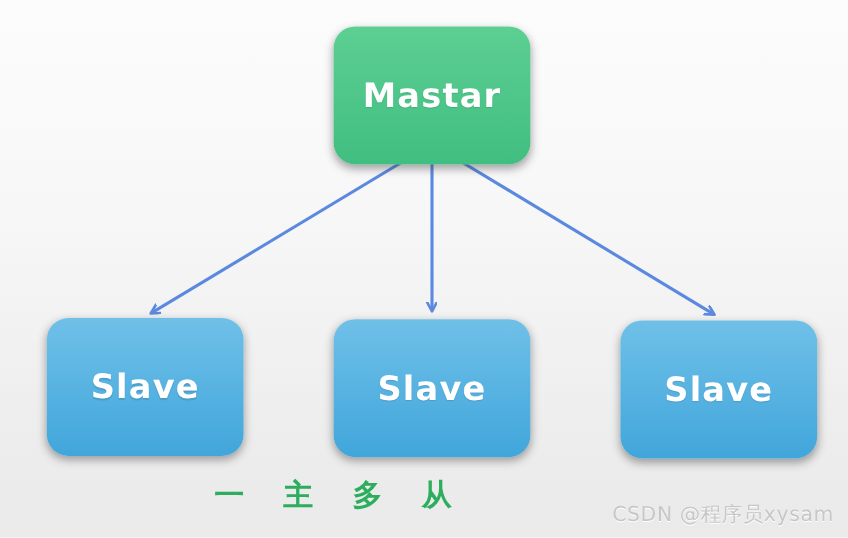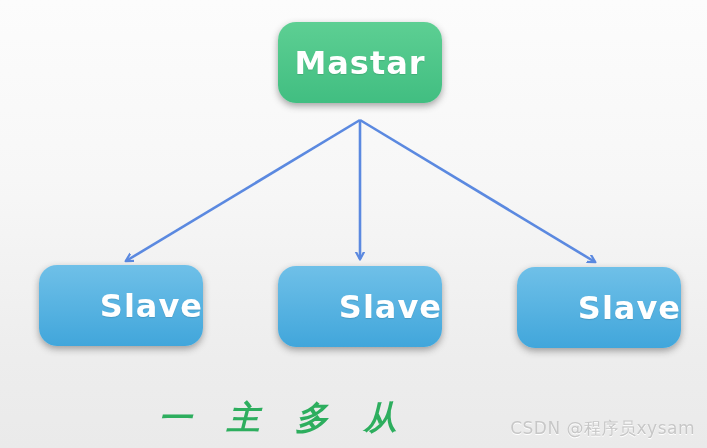--- a/index.html
+++ b/index.html
@@ -18,53 +18,51 @@
     position: absolute;
     left: 0;
     top: 0;
     width: 707px;
     height: 448px;
     pointer-events: none;
   }
   .node {
     position: absolute;
     width: 164px;
-    height: 81px;
+    height: 115px;
     border-radius: 18px;
     display: flex;
     align-items: center;
     justify-content: center;
     color: #ffffff;
-    font-size: 32px;
+    font-size: 28px;
     font-weight: 600;
     letter-spacing: 1px;
     box-shadow: 0 3px 7px rgba(60,60,60,0.45);
     text-shadow: 0 1px 1px rgba(0,0,0,0.12);
   }
   .node-master {
     left: 278px;
     top: 22px;
     background: linear-gradient(180deg, #5dcf93 0%, #41be81 100%);
   }
   .node-slave {
     background: linear-gradient(180deg, #6fc0e8 0%, #41a6db 100%);
-    justify-content: flex-end;
   }
   .node-slave-1 { left: 39px;  top: 265px; }
   .node-slave-2 { left: 278px; top: 266px; }
   .node-slave-3 { left: 517px; top: 267px; }
   .caption {
     position: absolute;
     left: 0;
     top: 396px;
     width: 567px;
     text-align: center;
-    font-size: 33px;
+    font-size: 25px;
     font-weight: bold;
-    font-style: italic;
     color: #2dae5e;
     letter-spacing: 12px;
   }
   .watermark {
     position: absolute;
     right: 12px;
     bottom: 8px;
     font-size: 17px;
     color: #c7c7c7;
     text-shadow: 0 1px 0 #ffffff;

